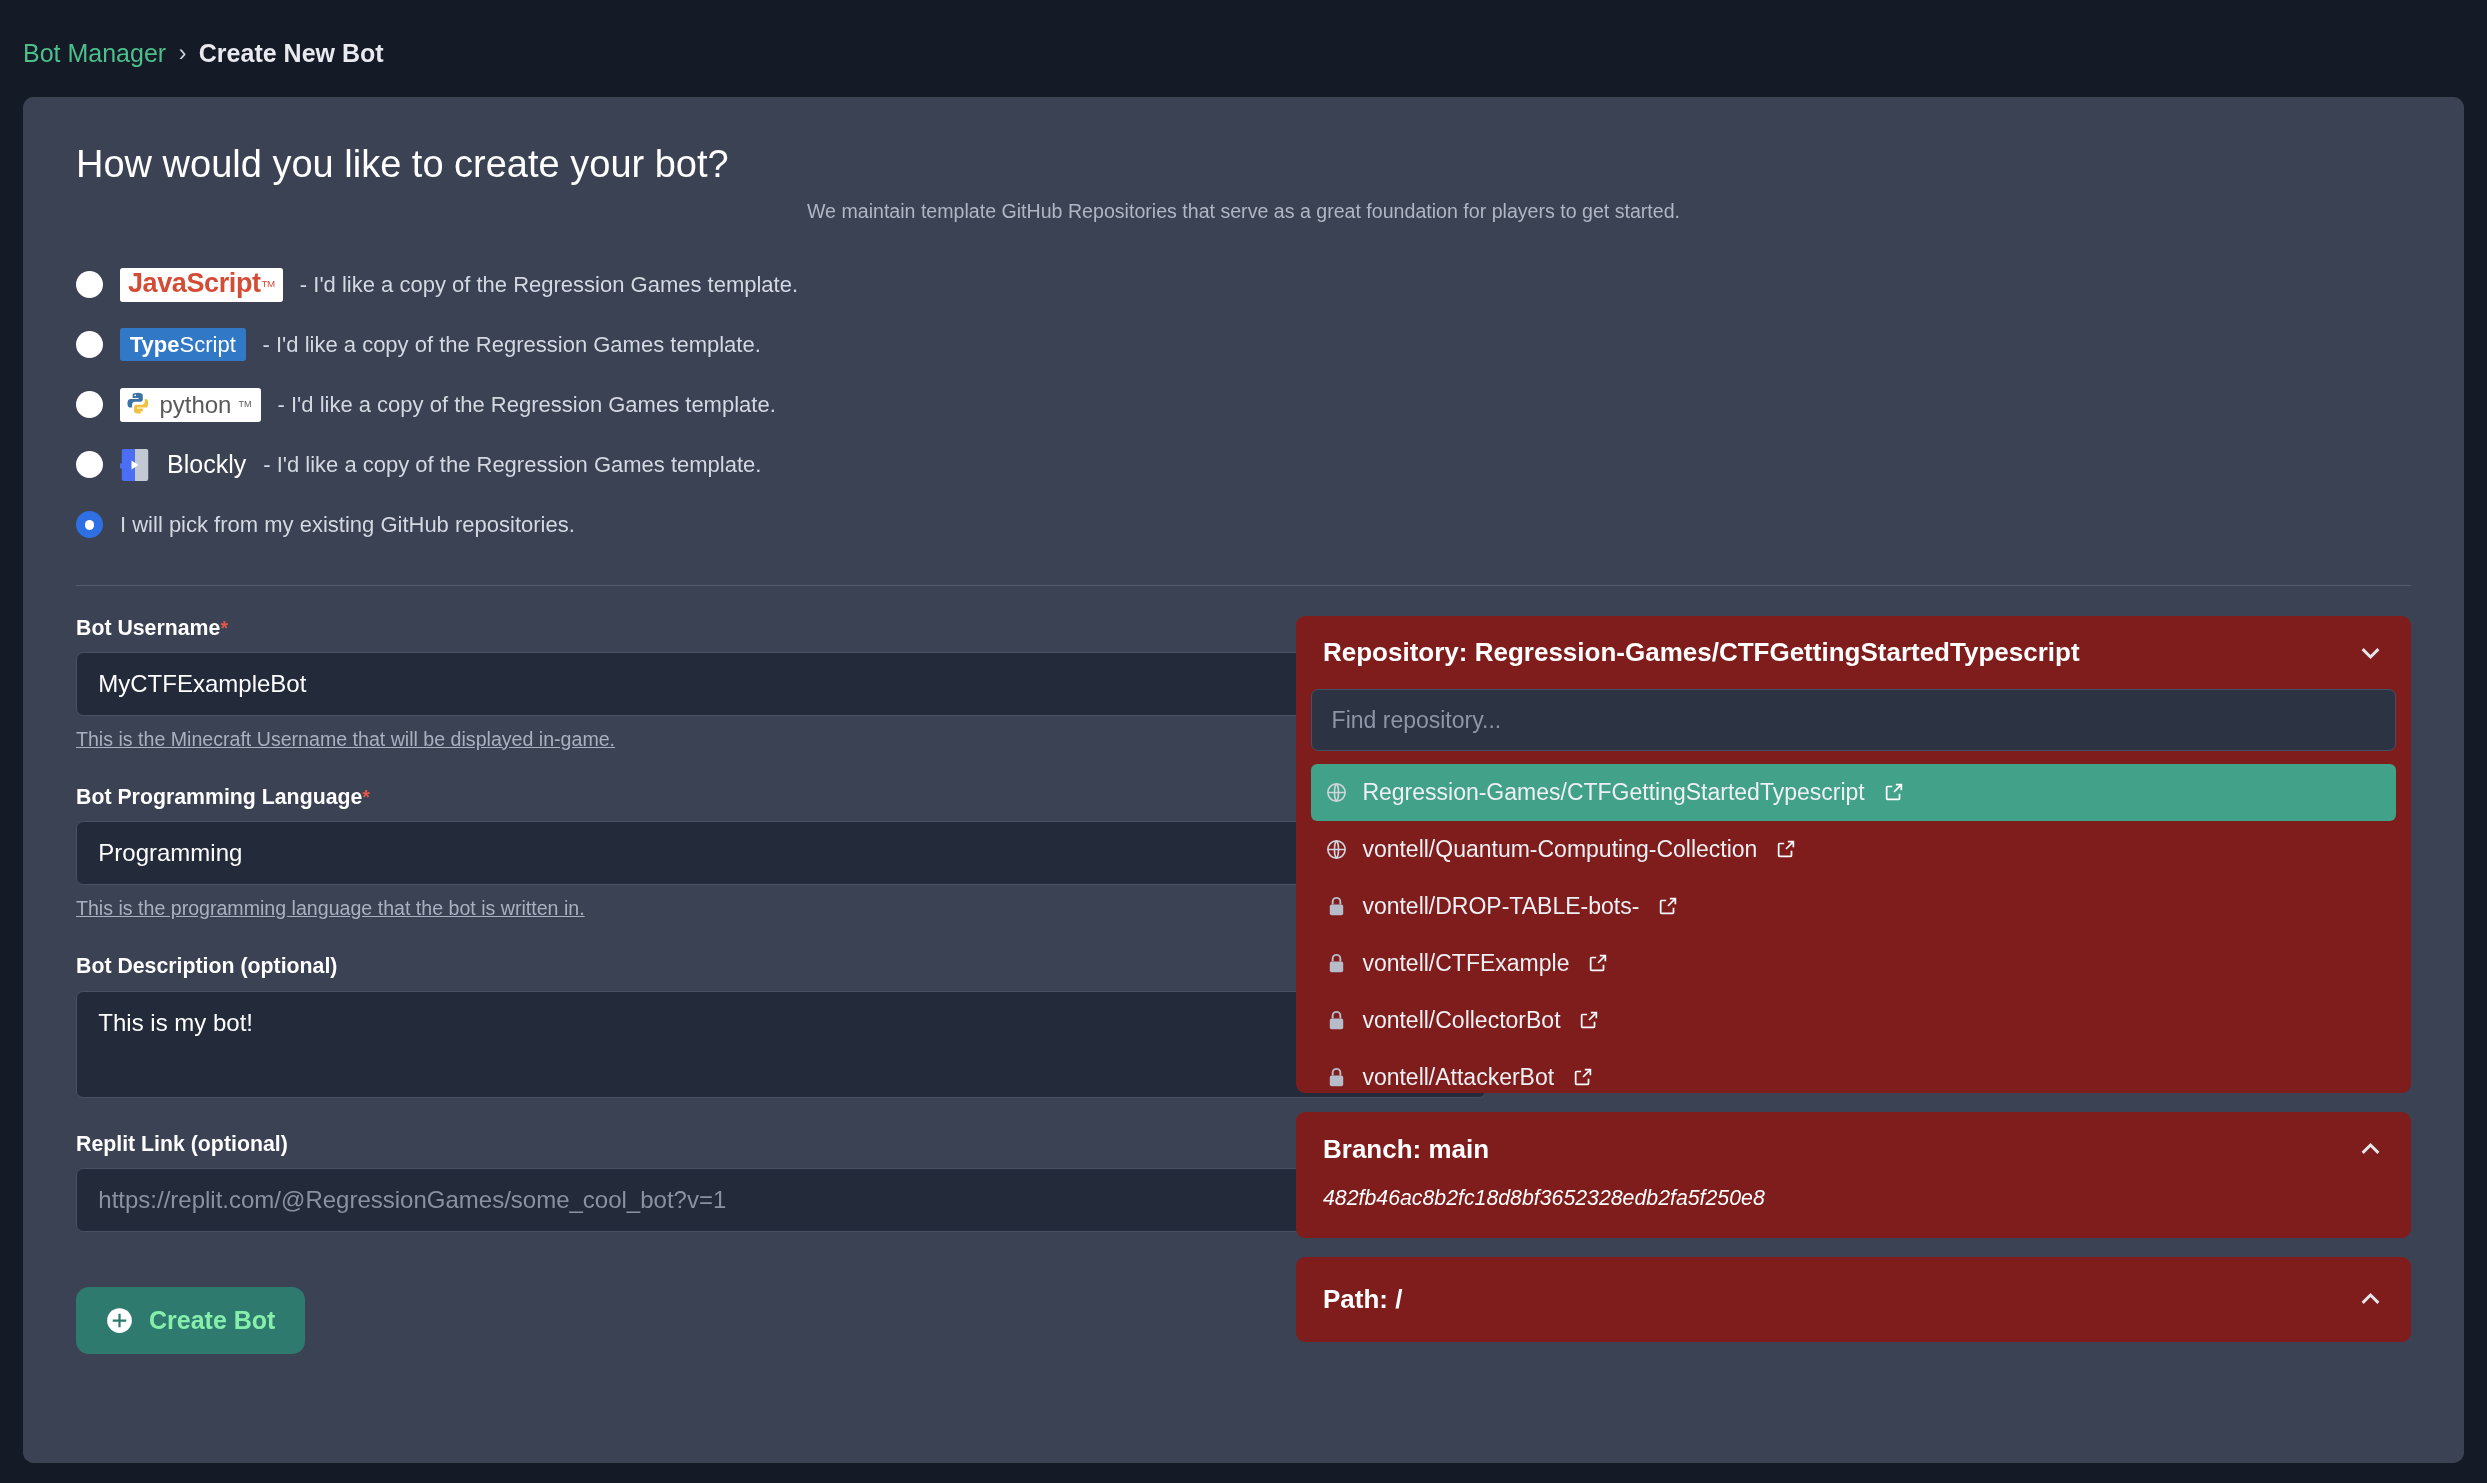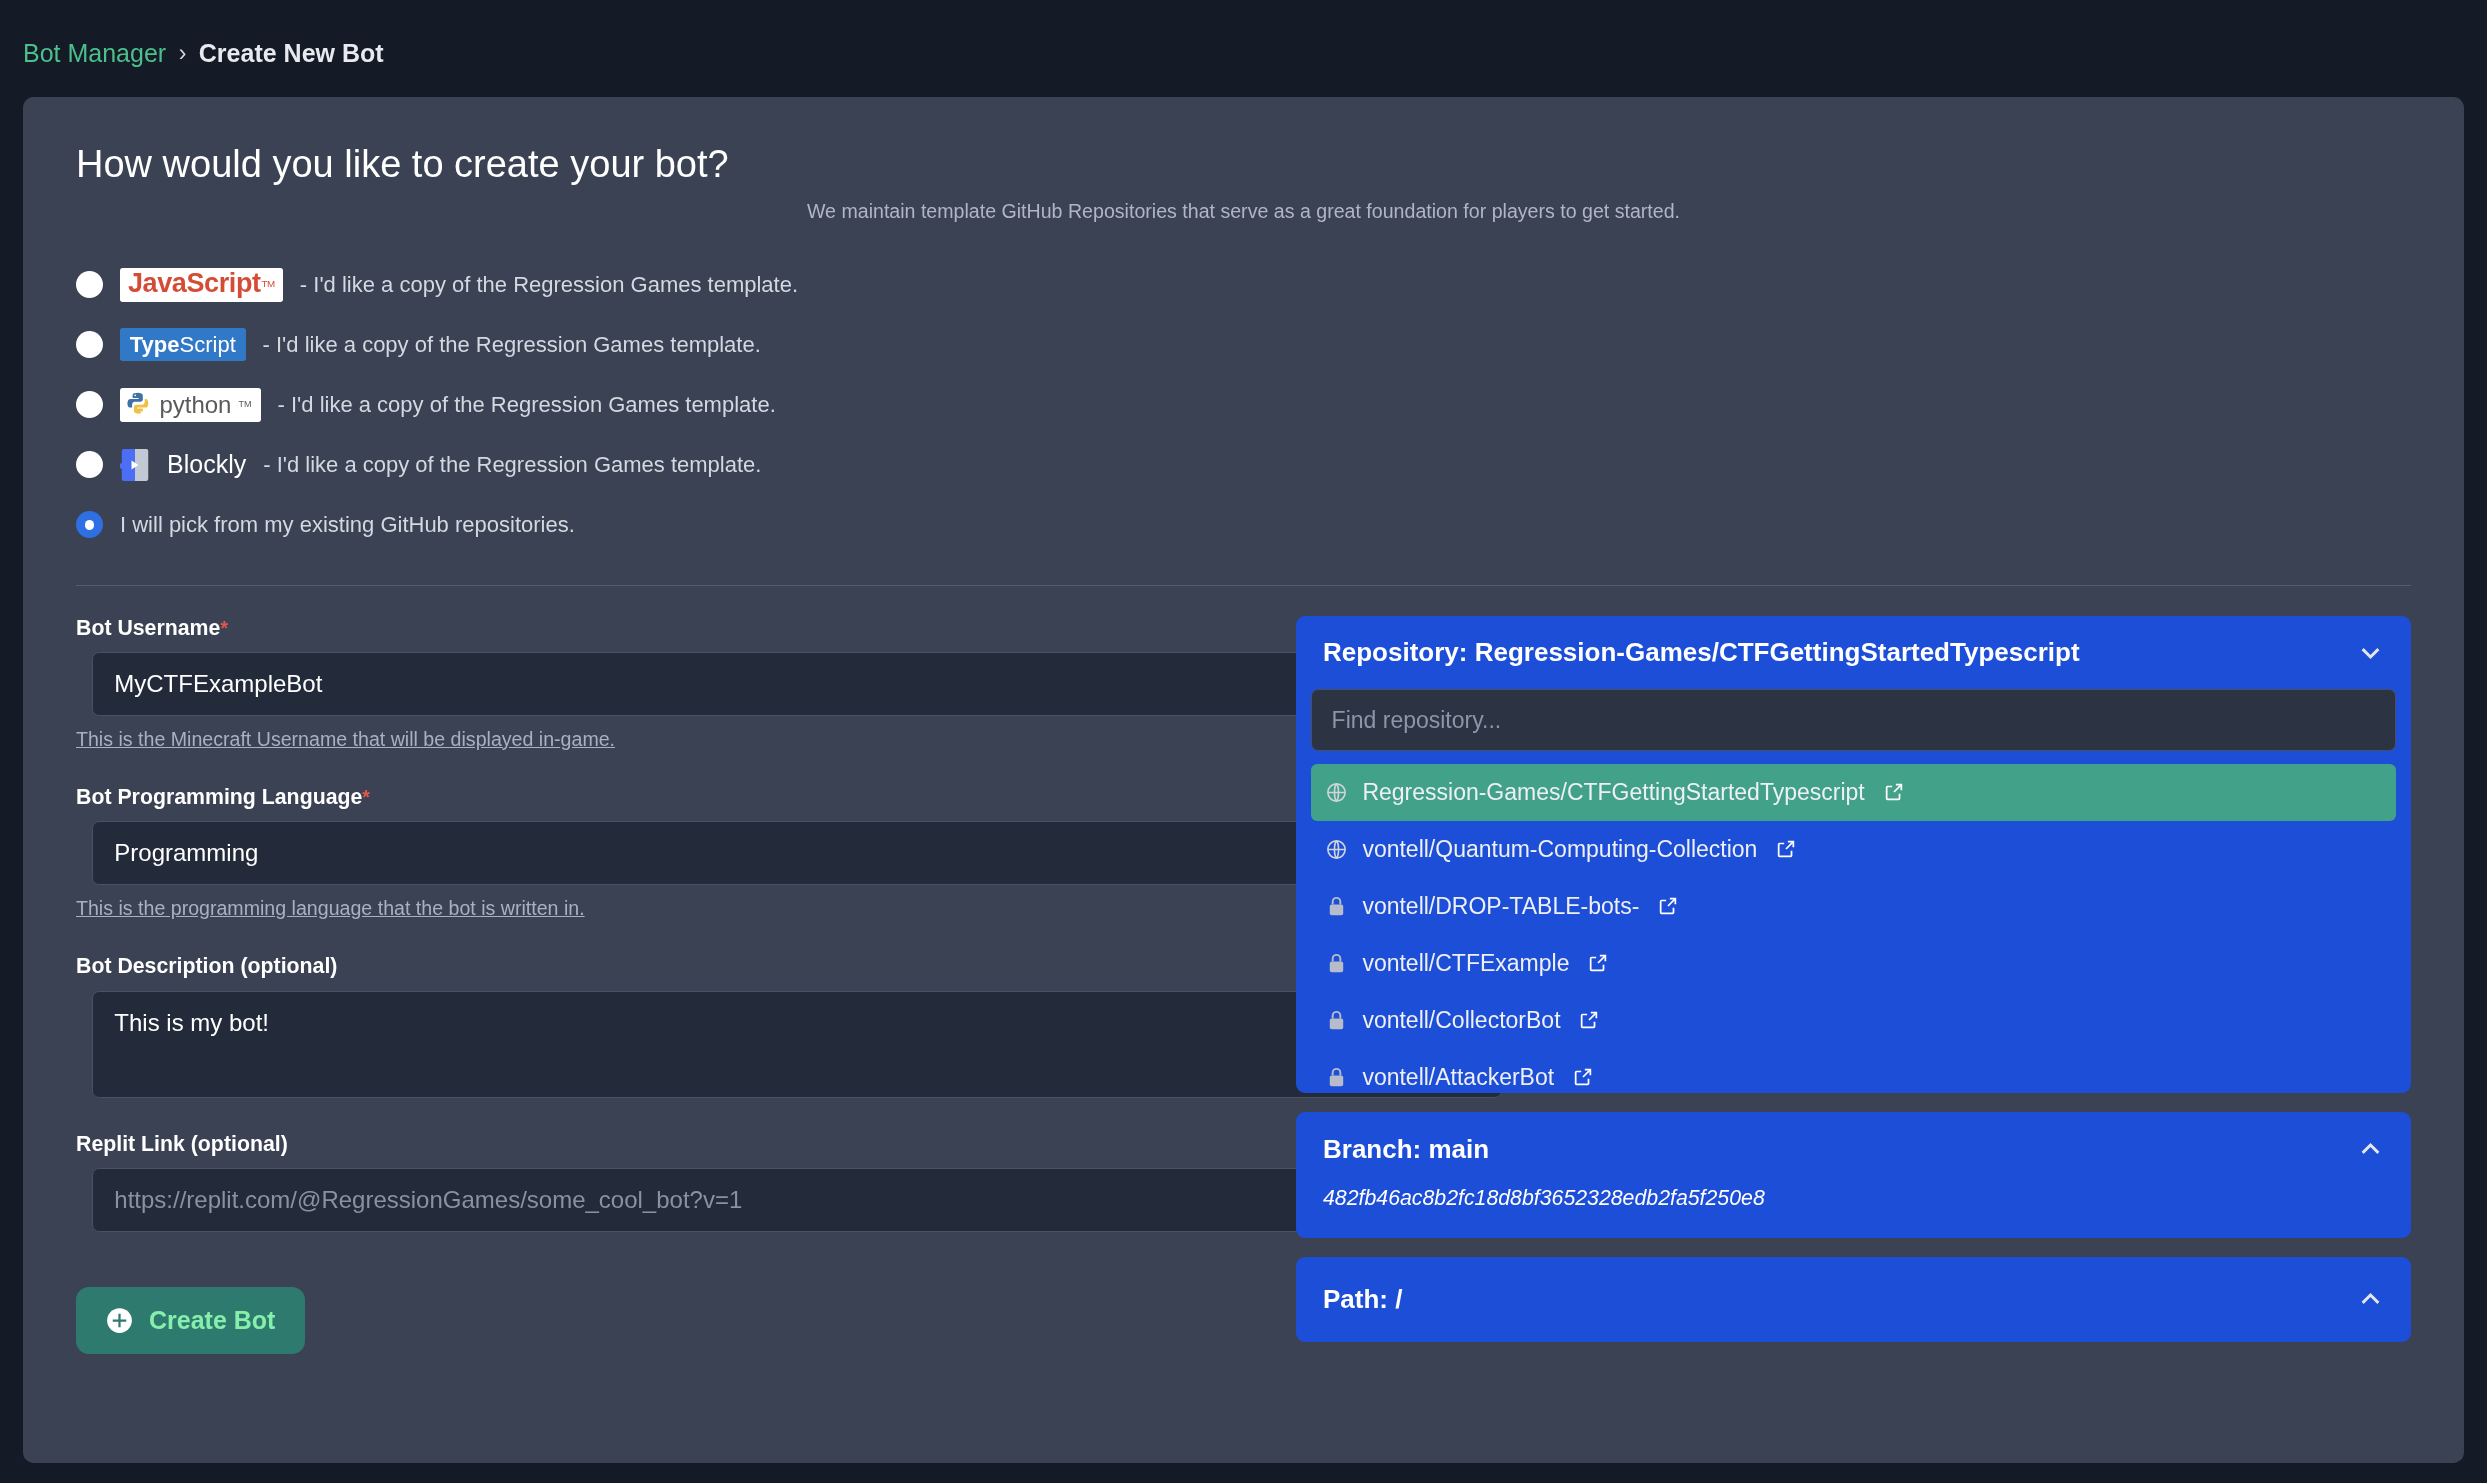--- a/index.html
+++ b/index.html
@@ -80,21 +80,21 @@
   .field-label { color: #ffffff; font-size: 21.3px; font-weight: bold; margin-bottom: 11.6px; }
   .req { color: #e4574a; font-size: 19.6px; }
   .field-hint { color: #aab1be; font-size: 19.6px; margin-top: 11.6px; text-decoration: underline; }
 
   .input, .select, .textarea {
     width: 1410px; background: #232a3a;
     border: 0.9px solid #4a5165; border-radius: 7.1px;
     color: #ffffff; font-size: 24px;
     font-family: "Liberation Sans", sans-serif;
     padding: 0 21.3px; height: 64px;
-    display: flex; align-items: center; margin-left: 16px;
+    display: flex; align-items: center;
   }
   .input.placeholder { color: #8a91a1; }
   .select { justify-content: space-between; cursor: pointer; }
   .chev-svg { width: 23px; height: 23px; stroke: #c7ccd6; fill: none; stroke-width: 2.4; }
   .textarea {
     height: 107px; align-items: flex-start; padding-top: 15px;
     position: relative; line-height: 1.3;
   }
   .resizer {
     position: absolute; right: 3.6px; bottom: 3.6px;
@@ -108,21 +108,21 @@
     display: inline-flex; align-items: center; gap: 16px;
     background: #2f7a6e; color: #86efac;
     font-size: 25px; font-weight: bold;
     border: none; border-radius: 13px;
     padding: 18.7px 30px; cursor: pointer;
     font-family: "Liberation Sans", sans-serif;
   }
   .plus-svg { width: 27px; height: 27px; }
 
   
-  .panel { background: #1d4ed8; border-radius: 9px; margin-bottom: 19.6px; }
+  .panel { background: #7f1d1d; border-radius: 9px; margin-bottom: 19.6px; }
   .panel-head {
     display: flex; align-items: center; justify-content: space-between;
     padding: 21.3px 27px; cursor: pointer;
   }
   .panel-title { color: #ffffff; font-size: 26px; font-weight: bold; }
   .panel-chev { width: 27px; height: 27px; stroke: #e4e7ec; fill: none; stroke-width: 2.6; }
 
   .repo-panel { position: relative; }
   .search-wrap { padding: 0 15px 12.5px 15px; }
   .search-input {

